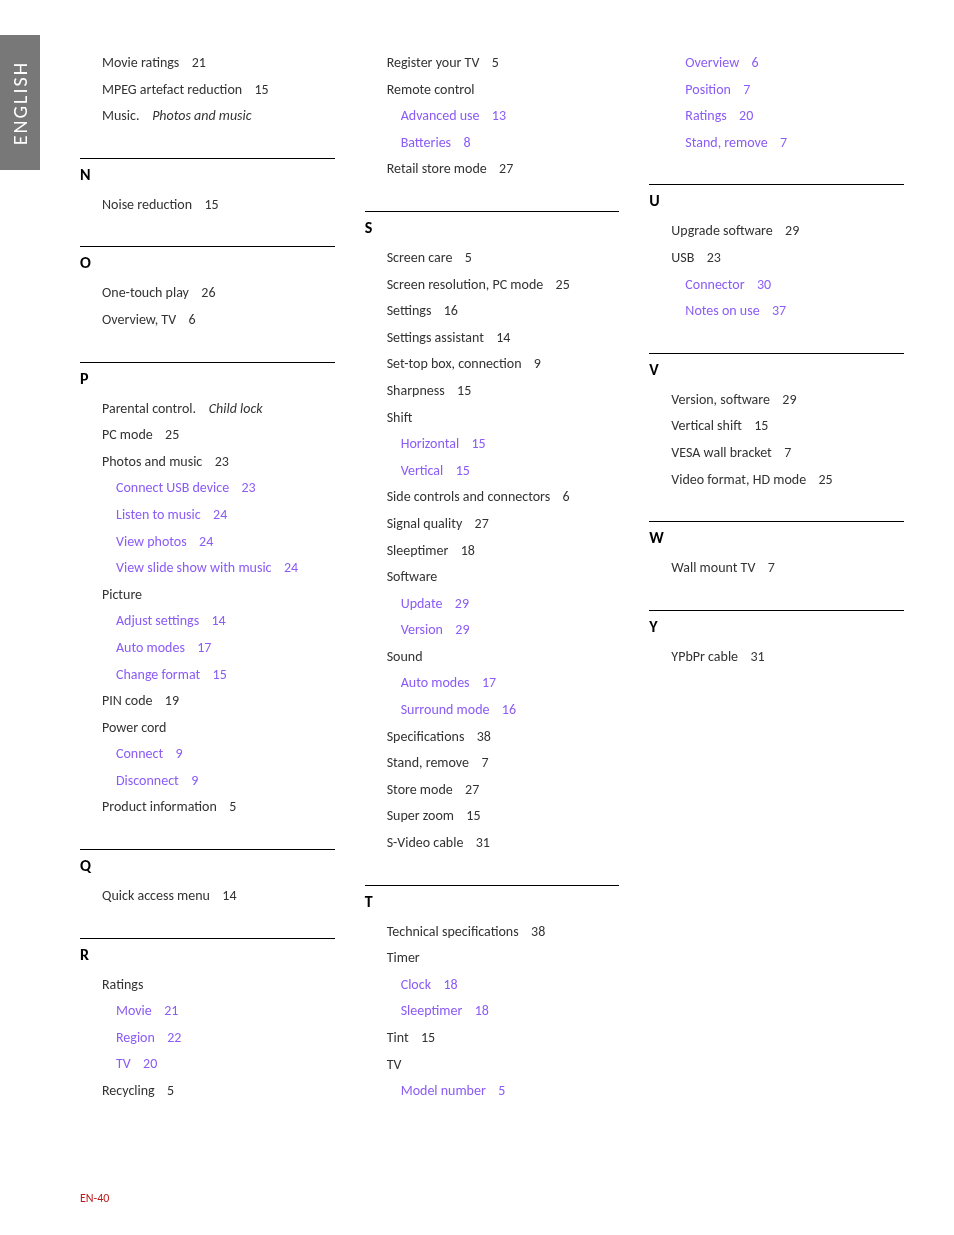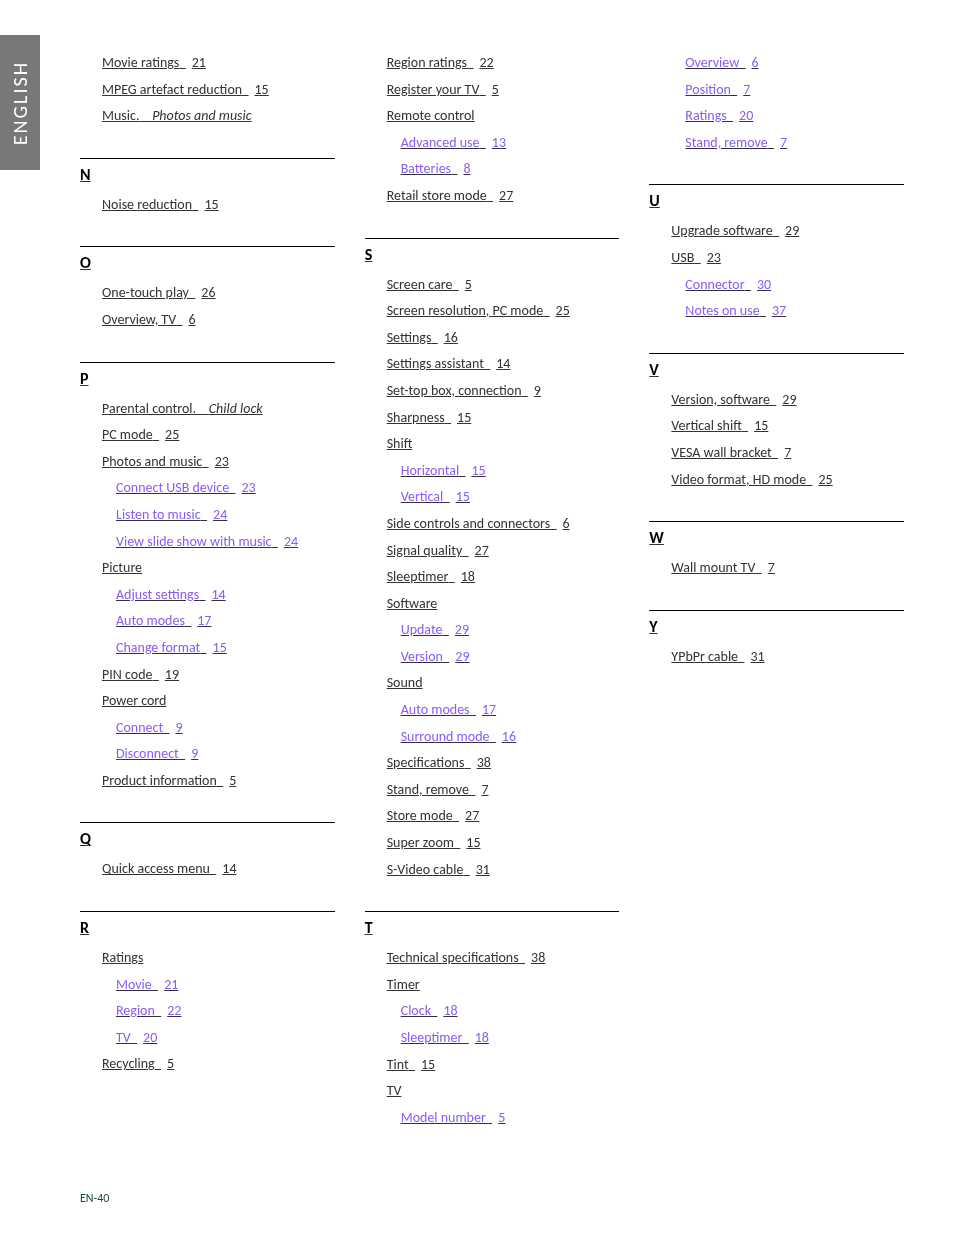--- a/index.html
+++ b/index.html
@@ -28,21 +28,20 @@
     transform: rotate(-90deg);
     font-size: 20px;
     letter-spacing: 2px;
     white-space: nowrap;
     font-weight: 300;
   }
   .columns {
     display: flex;
     gap: 30px;
     margin-left: 30px;
-    text-decoration: underline;
   }
   .col {
     flex: 1;
     min-width: 0;
   }
   .section {
     margin-bottom: 28px;
   }
   .section-rule {
     border-top: 1.2px solid #000;
@@ -63,21 +62,21 @@
   .entry.main { color: #333; }
   .entry.sub { padding-left: 36px; color: #8b5cf6; }
   .entry .label { }
   .entry .page { margin-left: 6px; }
   .entry .see { font-style: italic; }
   .page-num {
     position: absolute;
     bottom: 30px;
     left: 80px;
     font-size: 12px;
-    color: #14532d;
+    color: #b91c1c;
   }
 </style>
 </head>
 <body>
 
 <div class="side-tab">
   <span>ENGLISH</span>
 </div>
 
 <div class="columns">
@@ -99,20 +98,21 @@
         <div class="entry main"><span class="label">Overview, TV</span>&nbsp;&nbsp;<span class="page">6</span></div>
       </div>
       <div class="section">
         <div class="section-rule"></div>
         <div class="section-letter">P</div>
         <div class="entry main"><span class="label">Parental control.</span>&nbsp;&nbsp;&nbsp;&nbsp;<span class="see">Child lock</span></div>
         <div class="entry main"><span class="label">PC mode</span>&nbsp;&nbsp;<span class="page">25</span></div>
         <div class="entry main"><span class="label">Photos and music</span>&nbsp;&nbsp;<span class="page">23</span></div>
         <div class="entry sub"><span class="label">Connect USB device</span>&nbsp;&nbsp;<span class="page">23</span></div>
         <div class="entry sub"><span class="label">Listen to music</span>&nbsp;&nbsp;<span class="page">24</span></div>
+        <div class="entry sub"><span class="label">View photos</span>&nbsp;&nbsp;<span class="page">24</span></div>
         <div class="entry sub"><span class="label">View slide show with music</span>&nbsp;&nbsp;<span class="page">24</span></div>
         <div class="entry main"><span class="label">Picture</span></div>
         <div class="entry sub"><span class="label">Adjust settings</span>&nbsp;&nbsp;<span class="page">14</span></div>
         <div class="entry sub"><span class="label">Auto modes</span>&nbsp;&nbsp;<span class="page">17</span></div>
         <div class="entry sub"><span class="label">Change format</span>&nbsp;&nbsp;<span class="page">15</span></div>
         <div class="entry main"><span class="label">PIN code</span>&nbsp;&nbsp;<span class="page">19</span></div>
         <div class="entry main"><span class="label">Power cord</span></div>
         <div class="entry sub"><span class="label">Connect</span>&nbsp;&nbsp;<span class="page">9</span></div>
         <div class="entry sub"><span class="label">Disconnect</span>&nbsp;&nbsp;<span class="page">9</span></div>
         <div class="entry main"><span class="label">Product information</span>&nbsp;&nbsp;<span class="page">5</span></div>
@@ -127,21 +127,20 @@
         <div class="section-letter">R</div>
         <div class="entry main"><span class="label">Ratings</span></div>
         <div class="entry sub"><span class="label">Movie</span>&nbsp;&nbsp;<span class="page">21</span></div>
         <div class="entry sub"><span class="label">Region</span>&nbsp;&nbsp;<span class="page">22</span></div>
         <div class="entry sub"><span class="label">TV</span>&nbsp;&nbsp;<span class="page">20</span></div>
         <div class="entry main"><span class="label">Recycling</span>&nbsp;&nbsp;<span class="page">5</span></div>
       </div>
     </div>
   <div class="col">
       <div class="section no-rule">
-        <div class="entry main"><span class="label">Region ratings</span>&nbsp;&nbsp;<span class="page">22</span></div>
         <div class="entry main"><span class="label">Register your TV</span>&nbsp;&nbsp;<span class="page">5</span></div>
         <div class="entry main"><span class="label">Remote control</span></div>
         <div class="entry sub"><span class="label">Advanced use</span>&nbsp;&nbsp;<span class="page">13</span></div>
         <div class="entry sub"><span class="label">Batteries</span>&nbsp;&nbsp;<span class="page">8</span></div>
         <div class="entry main"><span class="label">Retail store mode</span>&nbsp;&nbsp;<span class="page">27</span></div>
       </div>
       <div class="section">
         <div class="section-rule"></div>
         <div class="section-letter">S</div>
         <div class="entry main"><span class="label">Screen care</span>&nbsp;&nbsp;<span class="page">5</span></div>

